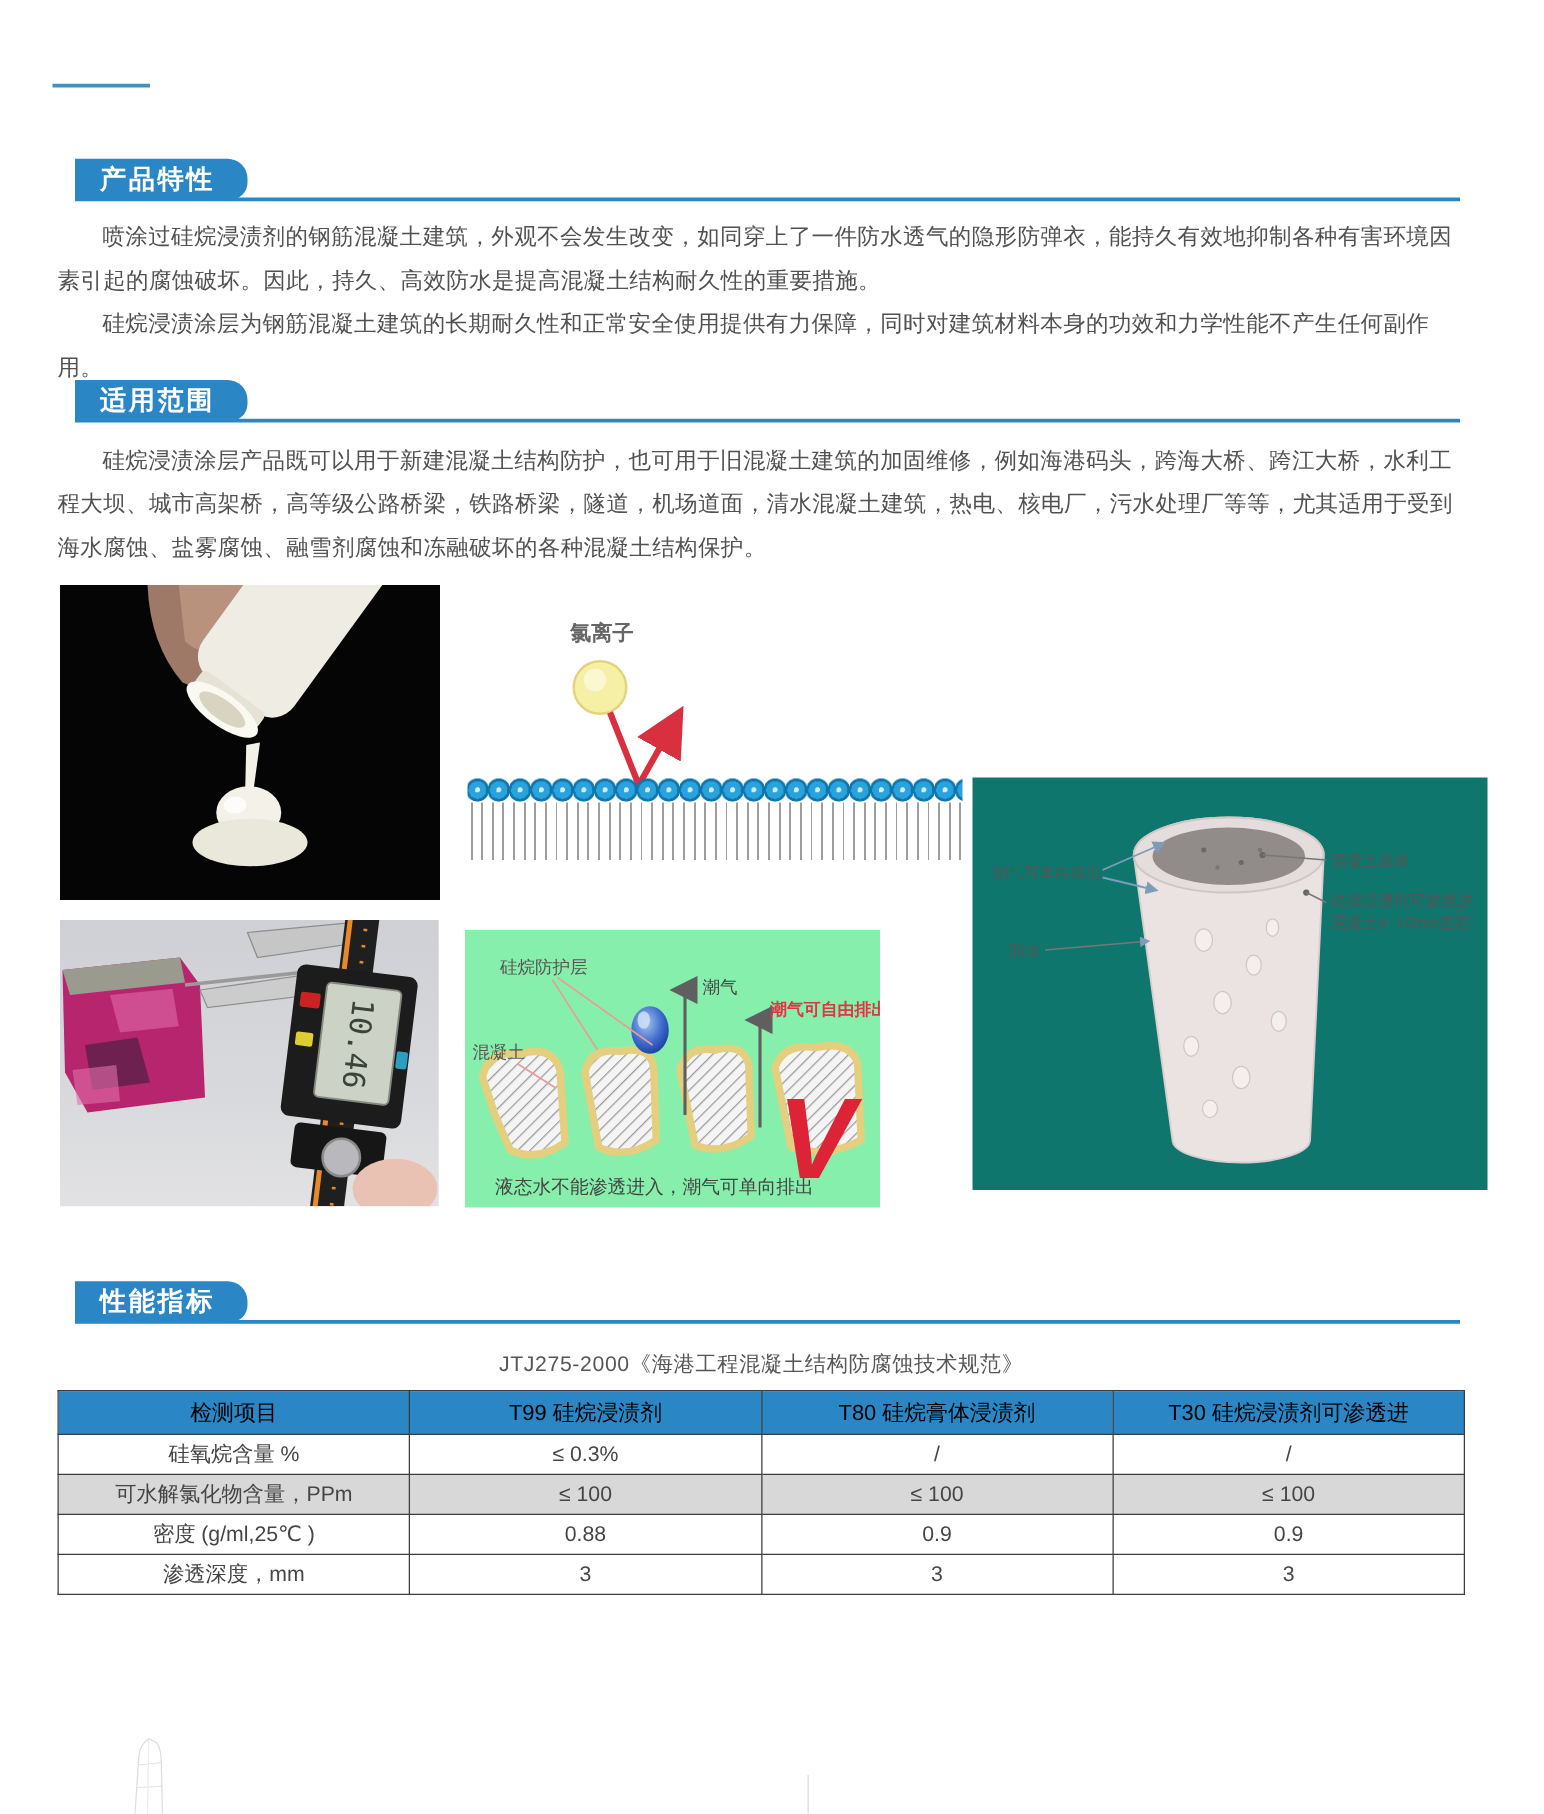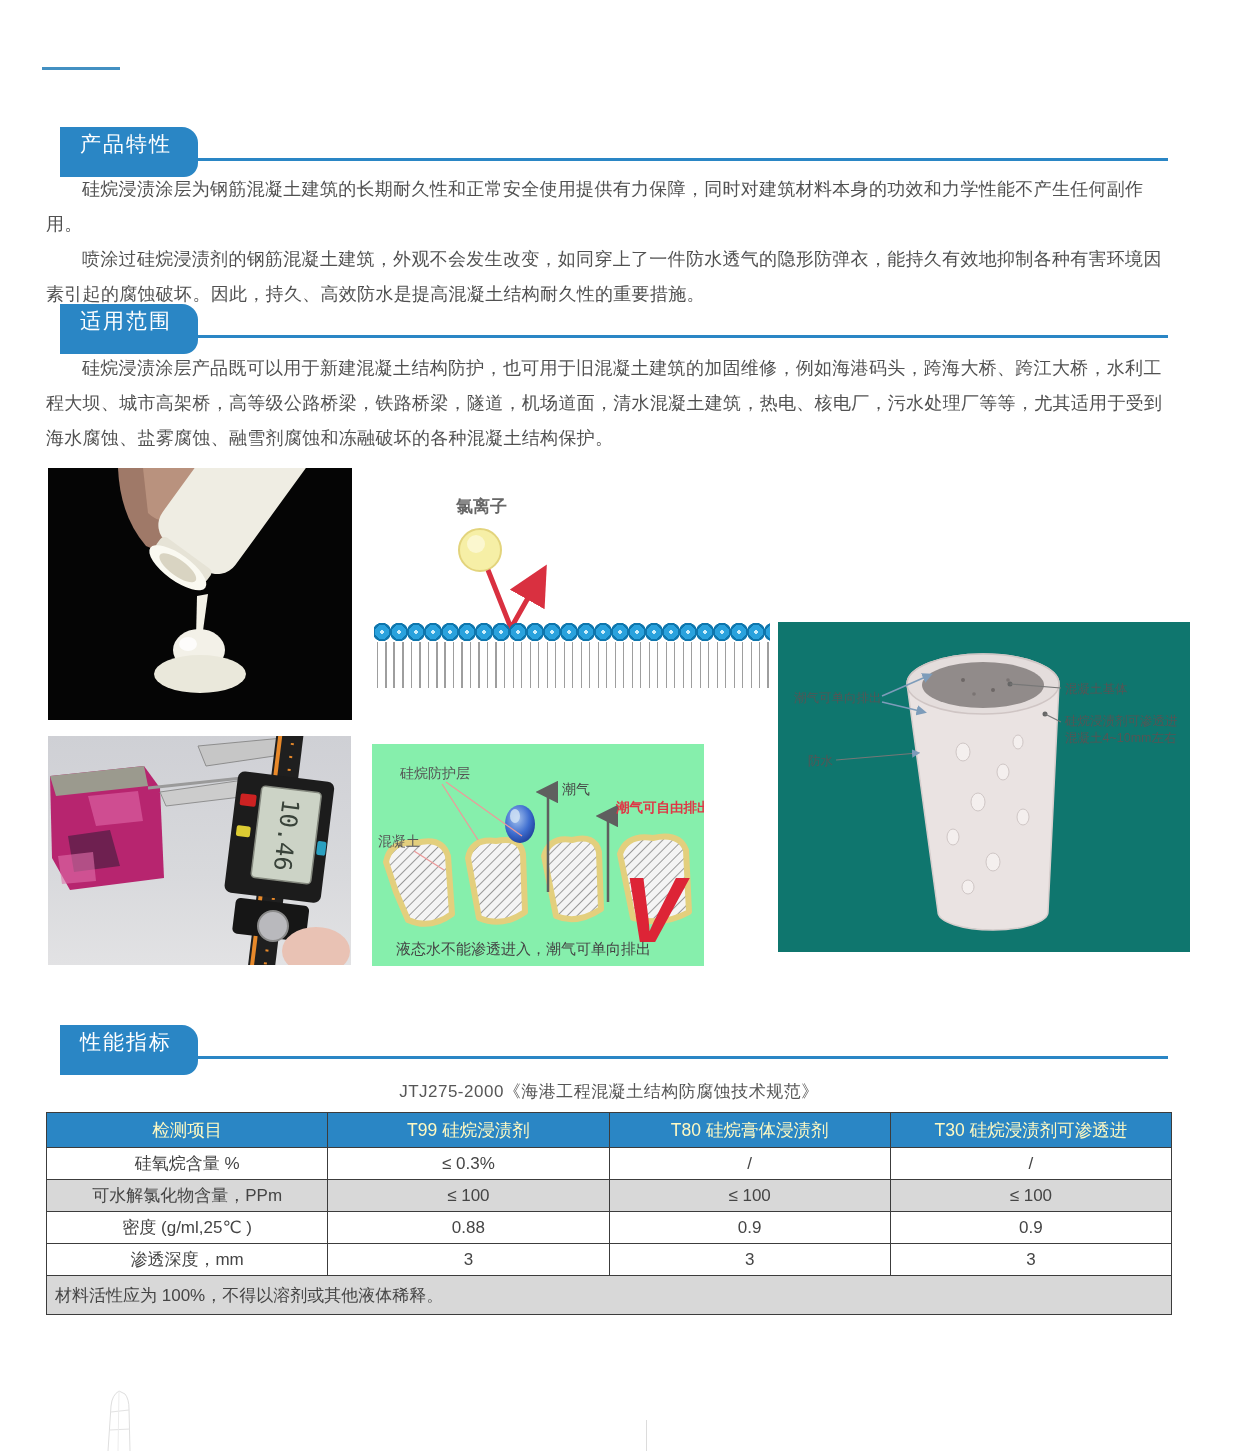--- a/index.html
+++ b/index.html
@@ -3,21 +3,21 @@
 <meta charset="utf-8">
 <style>
   html,body{margin:0;padding:0;background:#ffffff;}
   body{font-family:"Liberation Sans","DejaVu Sans",sans-serif;}
   .page{position:relative;width:1235px;height:1451px;background:#fff;overflow:hidden;}
 
   .doc-title{position:absolute;left:40px;top:12px;font-size:29px;font-weight:bold;color:#3798ce;letter-spacing:2px;}
   .title-rule{position:absolute;left:42px;top:67px;width:78px;height:3px;background:#4390c2;}
 
   .sec-badge{position:absolute;height:33px;line-height:33px;background:#2a86c5;color:#fff;
-    font-size:21px;font-weight:normal;padding:0 26px 17px 20px;border-radius:0 16px 14px 0;letter-spacing:2px;z-index:2;}
+    font-size:21px;font-weight:bold;padding:0 26px 0 20px;border-radius:0 16px 14px 0;letter-spacing:2px;z-index:2;}
   .sec-rule{position:absolute;left:60px;width:1108px;height:3px;background:#2a86c5;}
 
   .para-block{position:absolute;left:46px;width:1126px;color:#515151;font-size:18px;line-height:35px;}
   .para-block p{margin:0;text-indent:2em;letter-spacing:0.3px;}
 
   .fig{position:absolute;overflow:hidden;}
   .fig svg{display:block;}
 
   .photo-bottle{background:#050505;}
   .photo-caliper{background:linear-gradient(180deg,#cfd0d5 0%,#d8d9dc 60%,#e2e2e4 100%);}
@@ -27,39 +27,39 @@
     background-size:17px 22px;background-repeat:repeat-x;}
   .tails-row{position:absolute;left:6px;top:172px;width:396px;height:46px;
     background:repeating-linear-gradient(90deg,transparent 0 2.5px,#8d8d8d 2.5px 4px,transparent 4px 8.5px);
     opacity:.85;}
 
   .std-line{position:absolute;left:46px;top:1080px;width:1126px;text-align:center;font-size:17px;color:#565656;letter-spacing:0.5px;}
 
   table.spec{position:absolute;left:46px;top:1112px;width:1126px;border-collapse:collapse;table-layout:fixed;
     font-size:17px;color:#454545;}
   table.spec td{border:1px solid #3c3c3c;text-align:center;padding:0;}
-  table.spec tr.hdr td{background:#2a86c5;color:#fef9c3;height:34px;font-size:17.5px;}
+  table.spec tr.hdr td{background:#2a86c5;color:#000000;height:34px;font-size:17.5px;}
   table.spec tr.data td{height:31px;}
   table.spec tr.alt td{background:#d8d8d8;}
   table.spec tr.foot td{background:#d8d8d8;height:38px;text-align:left;padding-left:8px;}
 
   .sketch{position:absolute;}
 </style>
 </head>
 <body>
 
 <div class="page">
 
   <div class="title-rule"></div>
 
   <div class="sec-badge" style="left:60px;top:127px;">产品特性</div>
   <div class="sec-rule" style="top:158px;"></div>
   <div class="para-block" style="top:172px;">
+    <p>喷涂过硅烷浸渍剂的钢筋混凝土建筑，外观不会发生改变，如同穿上了一件防水透气的隐形防弹衣，能持久有效地抑制各种有害环境因素引起的腐蚀破坏。因此，持久、高效防水是提高混凝土结构耐久性的重要措施。</p>
     <p>硅烷浸渍涂层为钢筋混凝土建筑的长期耐久性和正常安全使用提供有力保障，同时对建筑材料本身的功效和力学性能不产生任何副作用。</p>
-    <p>喷涂过硅烷浸渍剂的钢筋混凝土建筑，外观不会发生改变，如同穿上了一件防水透气的隐形防弹衣，能持久有效地抑制各种有害环境因素引起的腐蚀破坏。因此，持久、高效防水是提高混凝土结构耐久性的重要措施。</p>
   </div>
 
   <div class="sec-badge" style="left:60px;top:304px;">适用范围</div>
   <div class="sec-rule" style="top:335px;"></div>
   <div class="para-block" style="top:351px;">
     <p>硅烷浸渍涂层产品既可以用于新建混凝土结构防护，也可用于旧混凝土建筑的加固维修，例如海港码头，跨海大桥、跨江大桥，水利工程大坝、城市高架桥，高等级公路桥梁，铁路桥梁，隧道，机场道面，清水混凝土建筑，热电、核电厂，污水处理厂等等，尤其适用于受到海水腐蚀、盐雾腐蚀、融雪剂腐蚀和冻融破坏的各种混凝土结构保护。</p>
   </div>
 
   <div class="fig photo-bottle" style="left:48px;top:468px;width:304px;height:252px;">
     <svg width="304" height="252" viewBox="0 0 304 252">
@@ -227,23 +227,20 @@
       <td>0.88</td>
       <td>0.9</td>
       <td>0.9</td>
     </tr>
     <tr class="data">
       <td>渗透深度，mm</td>
       <td>3</td>
       <td>3</td>
       <td>3</td>
     </tr>
-    <tr class="foot">
-      <td colspan="4">材料活性应为 100%，不得以溶剂或其他液体稀释。</td>
-    </tr>
   </tbody>
     </table>
 
   <div class="sketch" style="left:104px;top:1388px;">
     <svg width="30" height="63" viewBox="0 0 30 63">
       <path d="M4,63 L7,18 Q8,7 15,3 L21,6 Q25,11 25,21 L26,63" fill="none" stroke="#dedede" stroke-width="1"></path>
       <line x1="7" y1="24" x2="25" y2="22" stroke="#e2e2e2" stroke-width="1"></line>
       <line x1="6" y1="42" x2="26" y2="41" stroke="#e2e2e2" stroke-width="1"></line>
       <line x1="15" y1="3" x2="14" y2="63" stroke="#ececec" stroke-width="1"></line>
     </svg>

